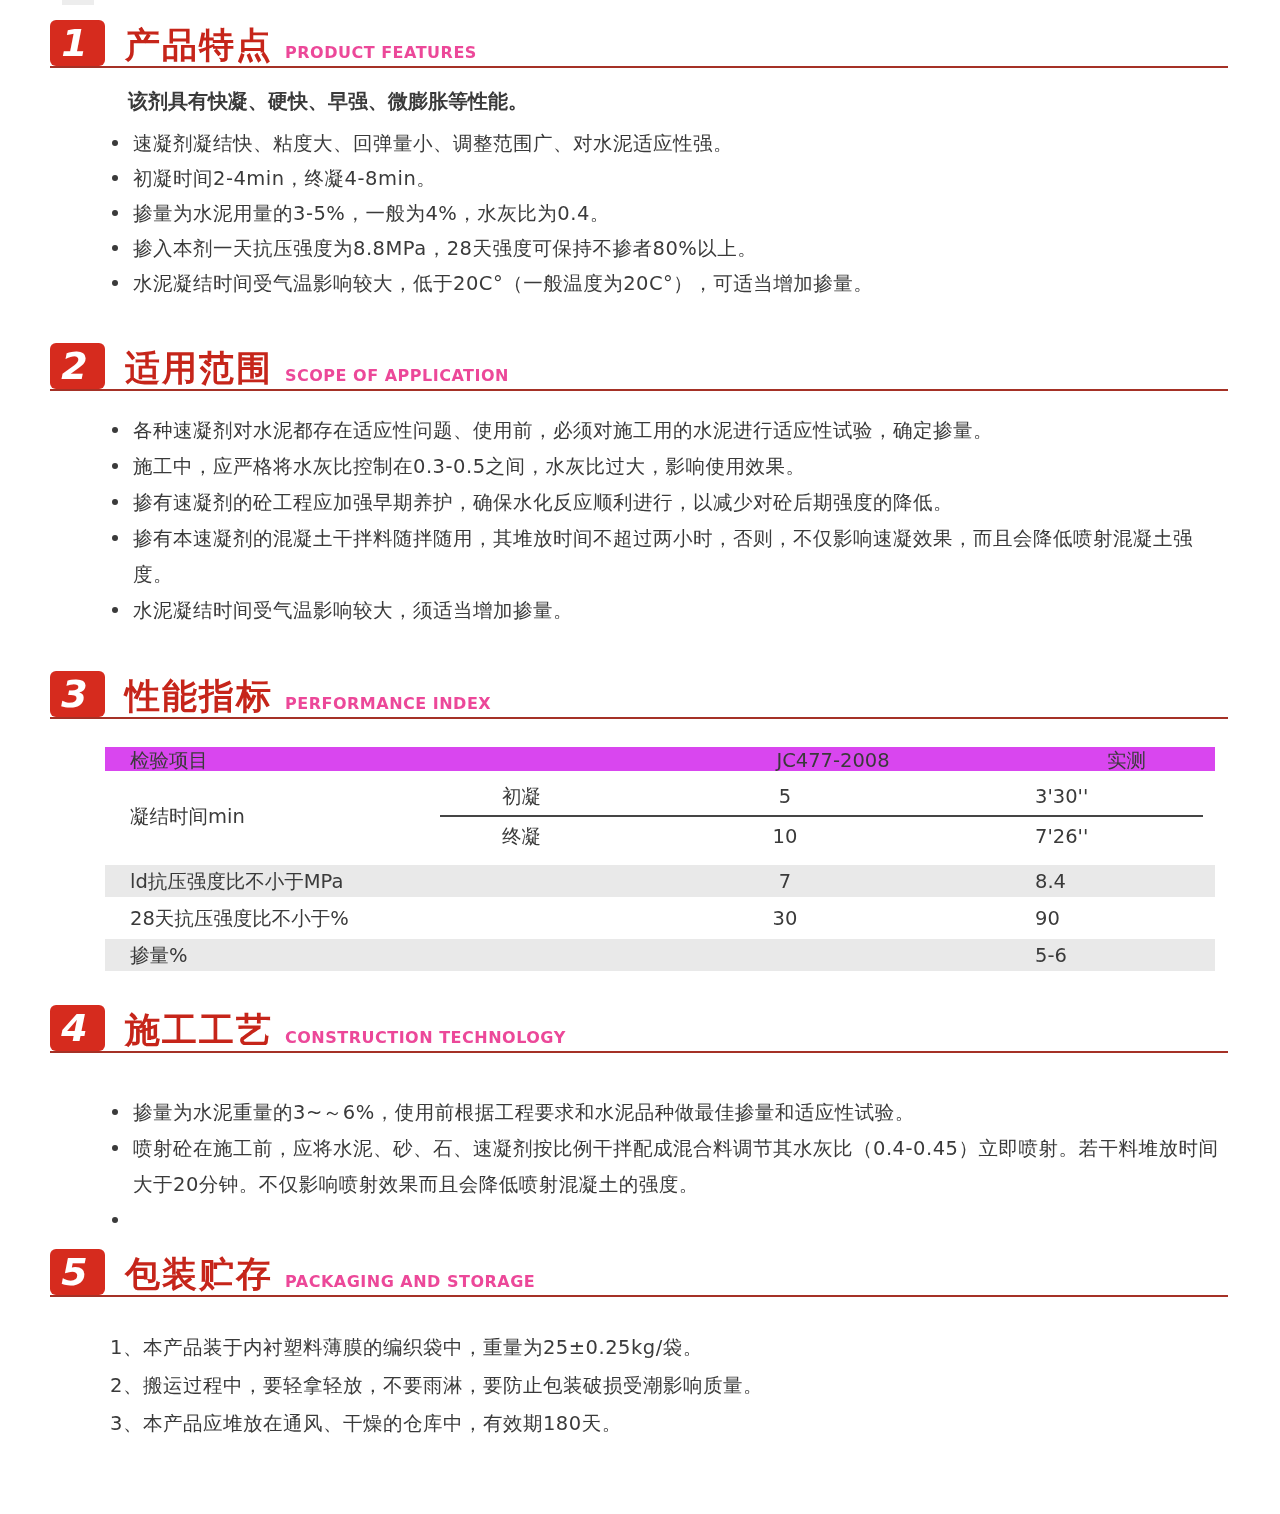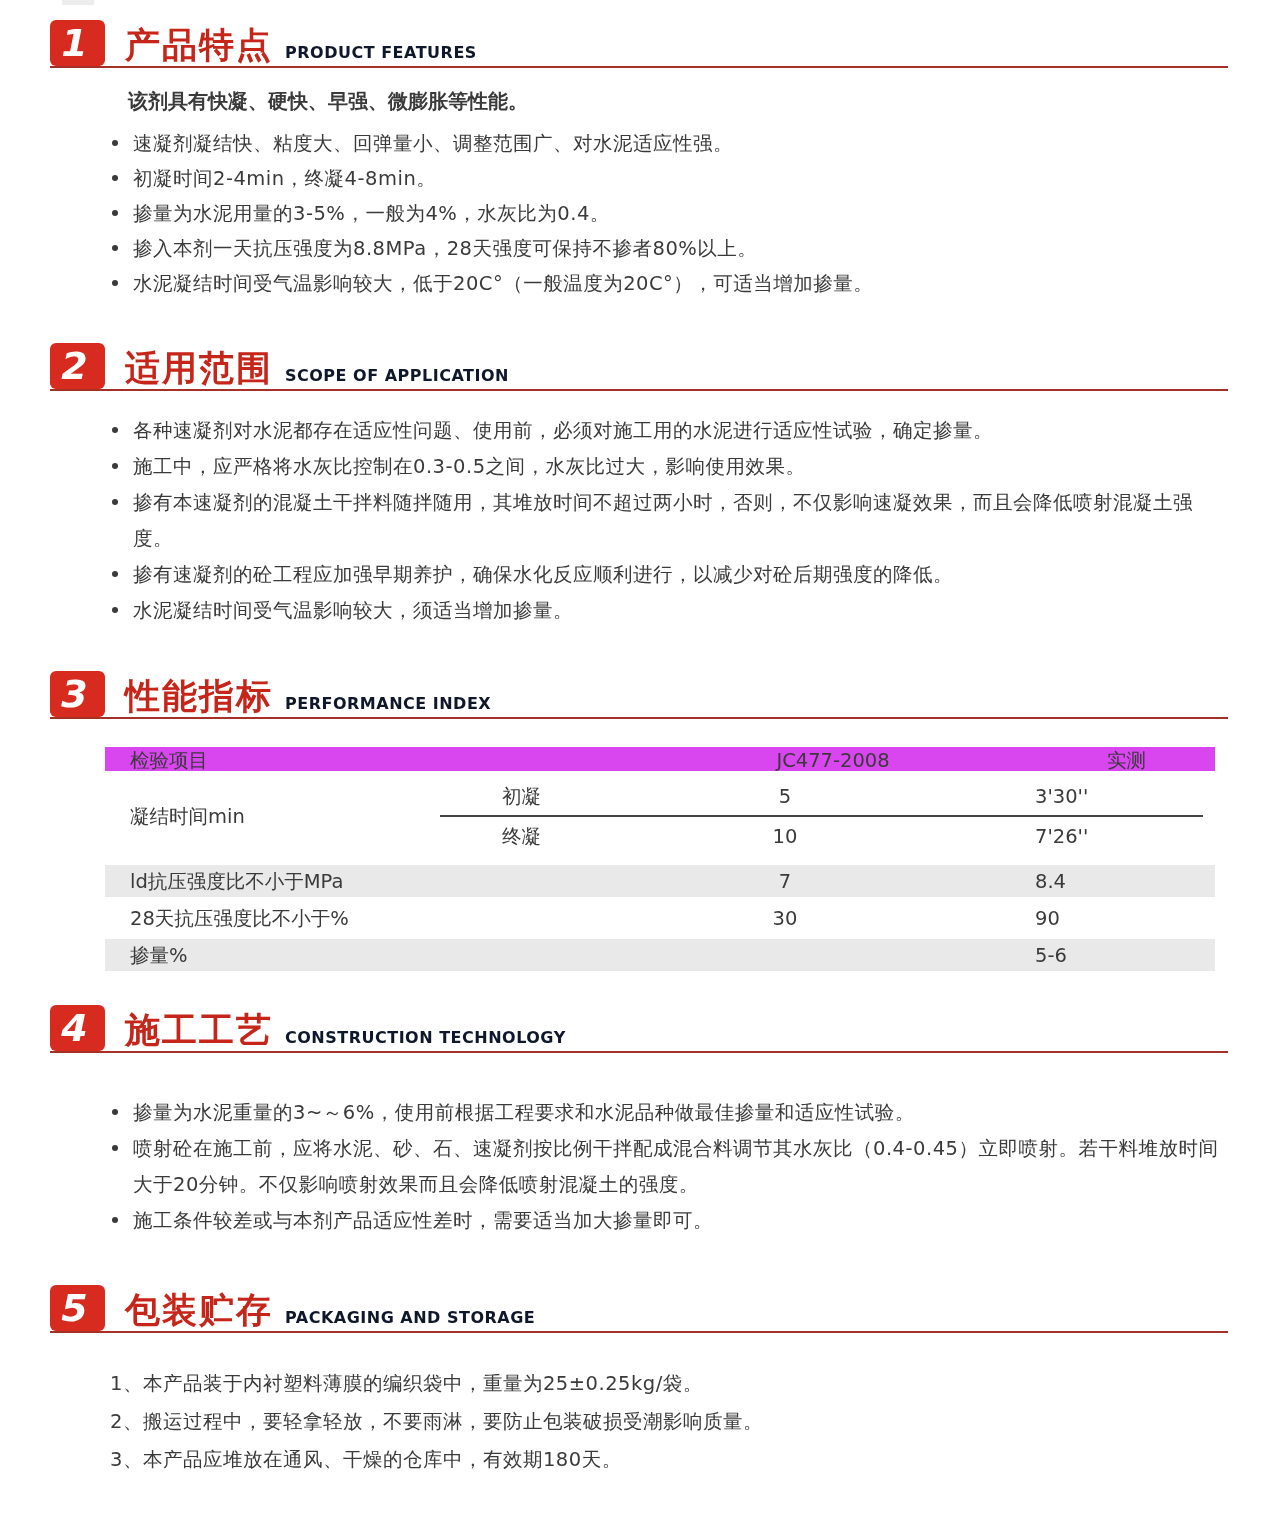--- a/index.html
+++ b/index.html
@@ -39,21 +39,21 @@
     color:#c6251a;
     margin-left:20px;
     line-height:1;
     letter-spacing:2px;
     padding-bottom:3px;
     text-align:center;
   }
   .head-en {
     font-size:16px;
     font-weight:bold;
-    color:#0f172a;
+    color:#ec4899;
     margin-left:12px;
     padding-bottom:4px;
     letter-spacing:0.5px;
     white-space:nowrap;
   }
 
   
   .intro {
     margin:20px 55px 0 128px;
     font-size:20px;
@@ -174,22 +174,22 @@
 
   <div class="section sec-2">
     <div class="sec-head">
       <div class="badge">2</div>
       <div class="head-zh">适用范围</div>
       <div class="head-en">SCOPE OF APPLICATION</div>
     </div>
     <ul class="bullets loose" style="margin-top:22px;">
       <li><span class="dot"></span><span>各种速凝剂对水泥都存在适应性问题、使用前，必须对施工用的水泥进行适应性试验，确定掺量。</span></li>
       <li><span class="dot"></span><span>施工中，应严格将水灰比控制在0.3-0.5之间，水灰比过大，影响使用效果。</span></li>
+      <li><span class="dot"></span><span>掺有速凝剂的砼工程应加强早期养护，确保水化反应顺利进行，以减少对砼后期强度的降低。</span></li>
       <li><span class="dot"></span><span>掺有本速凝剂的混凝土干拌料随拌随用，其堆放时间不超过两小时，否则，不仅影响速凝效果，而且会降低喷射混凝土强度。</span></li>
-      <li><span class="dot"></span><span>掺有速凝剂的砼工程应加强早期养护，确保水化反应顺利进行，以减少对砼后期强度的降低。</span></li>
       <li><span class="dot"></span><span>水泥凝结时间受气温影响较大，须适当增加掺量。</span></li>
     </ul>
   </div>
 
   <div class="section sec-3">
     <div class="sec-head">
       <div class="badge">3</div>
       <div class="head-zh">性能指标</div>
       <div class="head-en">PERFORMANCE INDEX</div>
     </div>
@@ -242,21 +242,21 @@
 
   <div class="section sec-4">
     <div class="sec-head">
       <div class="badge">4</div>
       <div class="head-zh">施工工艺</div>
       <div class="head-en">CONSTRUCTION TECHNOLOGY</div>
     </div>
     <ul class="bullets loose s4-bullets">
       <li><span class="dot"></span><span>掺量为水泥重量的3~～6%，使用前根据工程要求和水泥品种做最佳掺量和适应性试验。</span></li>
       <li><span class="dot"></span><span>喷射砼在施工前，应将水泥、砂、石、速凝剂按比例干拌配成混合料调节其水灰比（0.4-0.45）立即喷射。若干料堆放时间大于20分钟。不仅影响喷射效果而且会降低喷射混凝土的强度。</span></li>
-      <li><span class="dot"></span><span>施工条件较差或与本剂产品适应性差时，需要适当加大掺量即可。</span></li>
+      <li><span class="dot"></span></li>
     </ul>
   </div>
 
   <div class="section sec-5">
     <div class="sec-head">
       <div class="badge">5</div>
       <div class="head-zh">包装贮存</div>
       <div class="head-en">PACKAGING AND STORAGE</div>
     </div>
     <div class="numlist">

